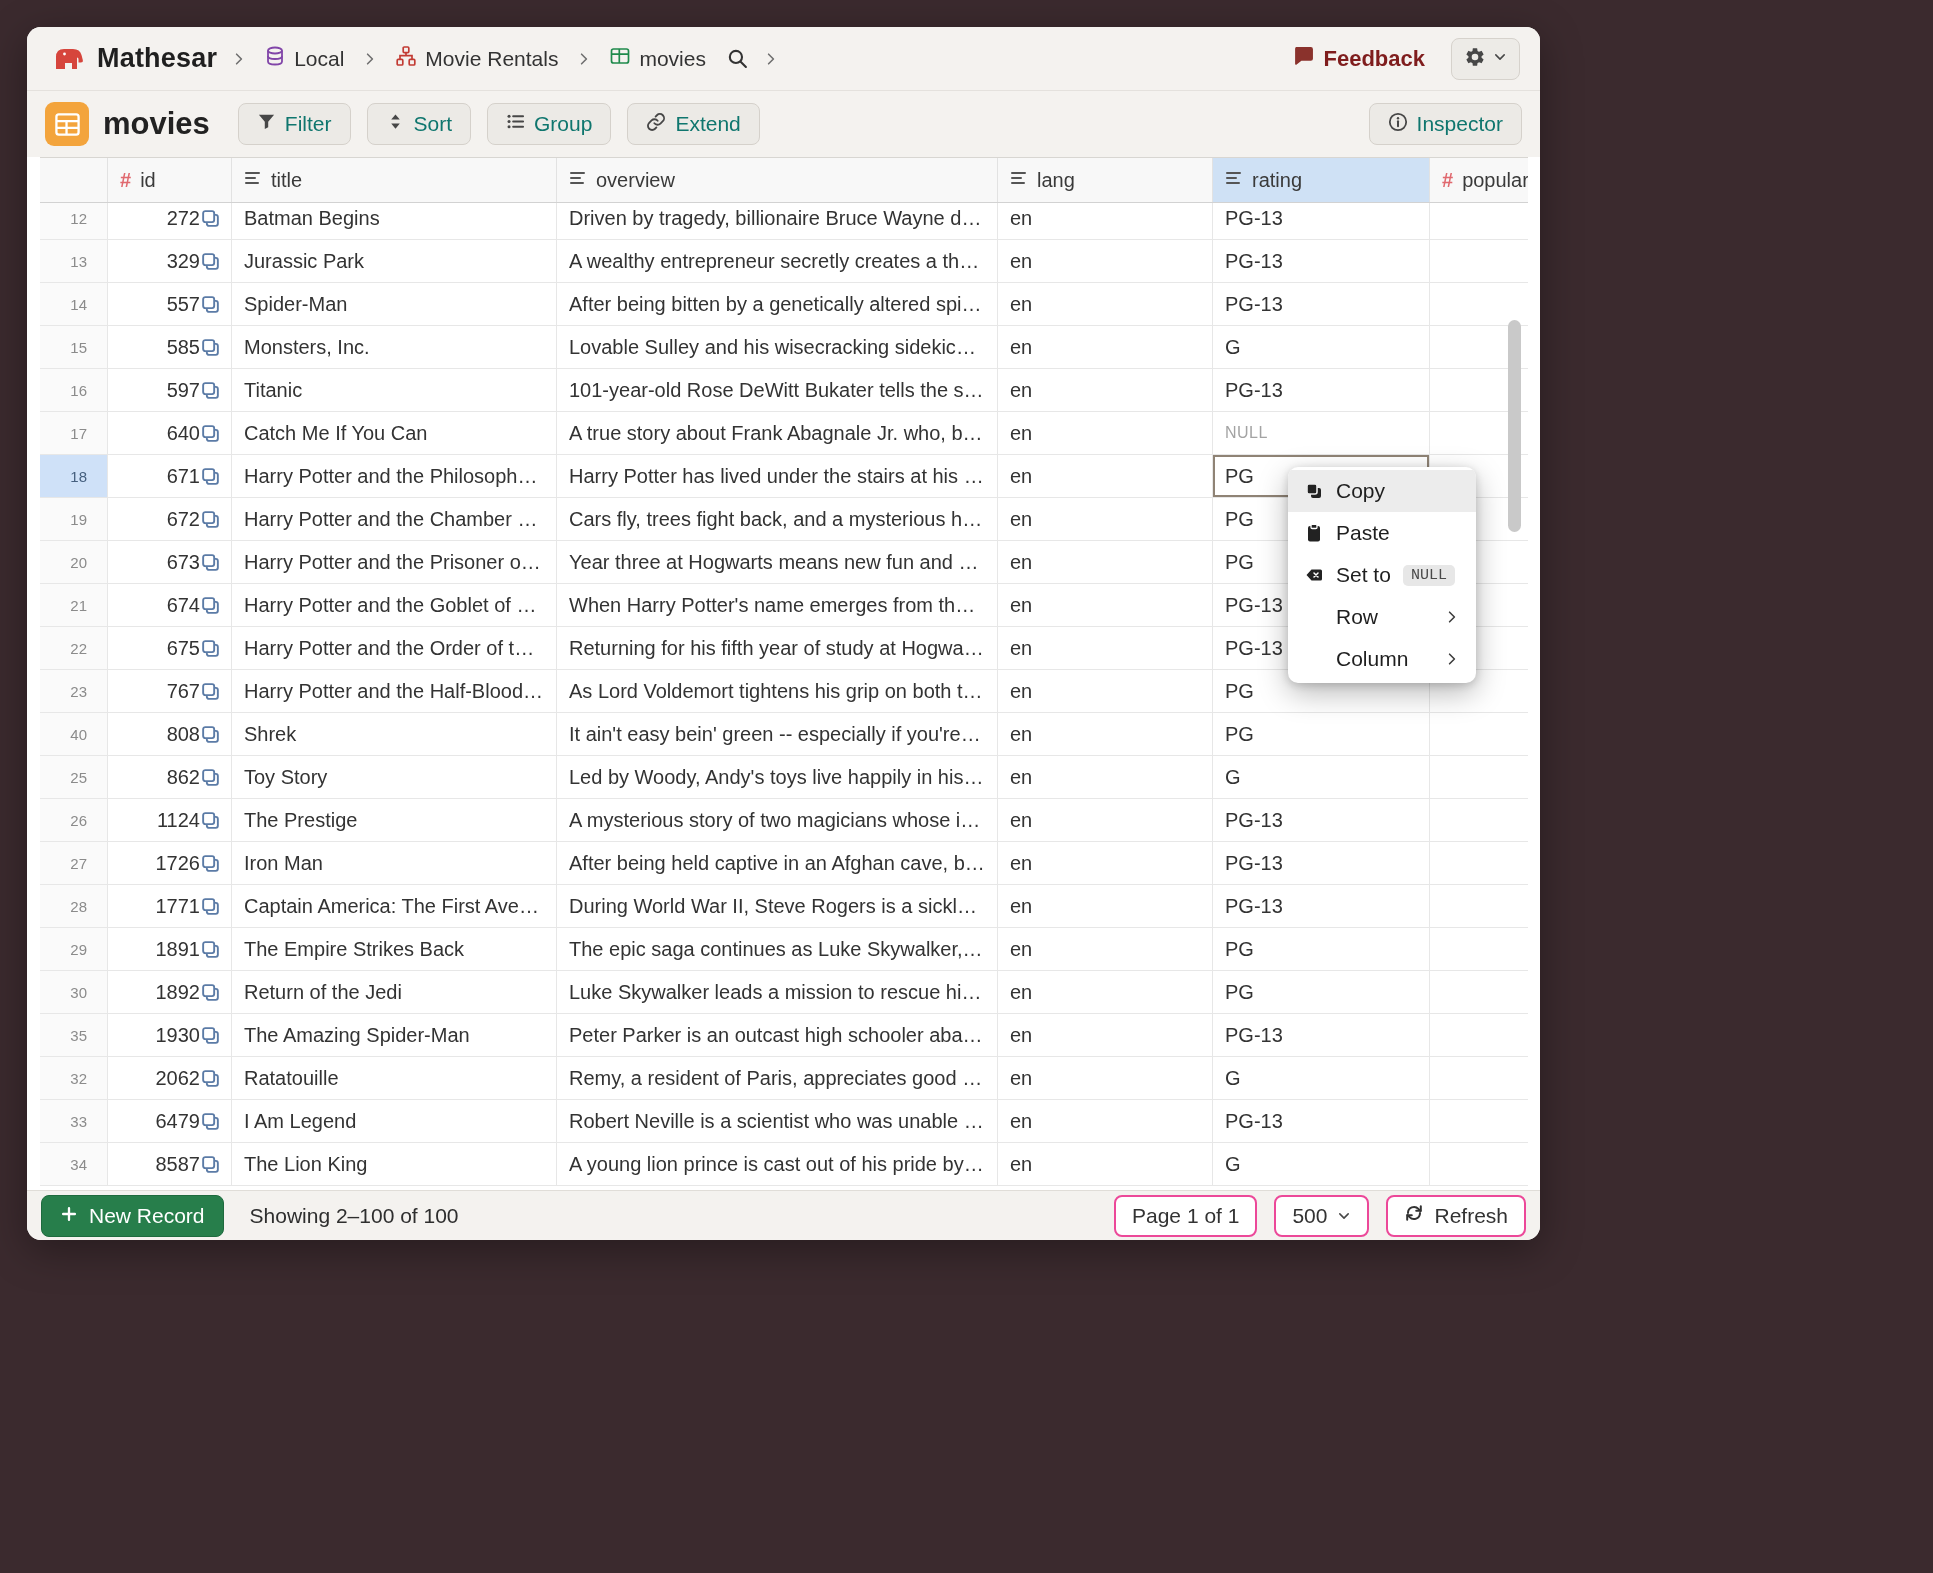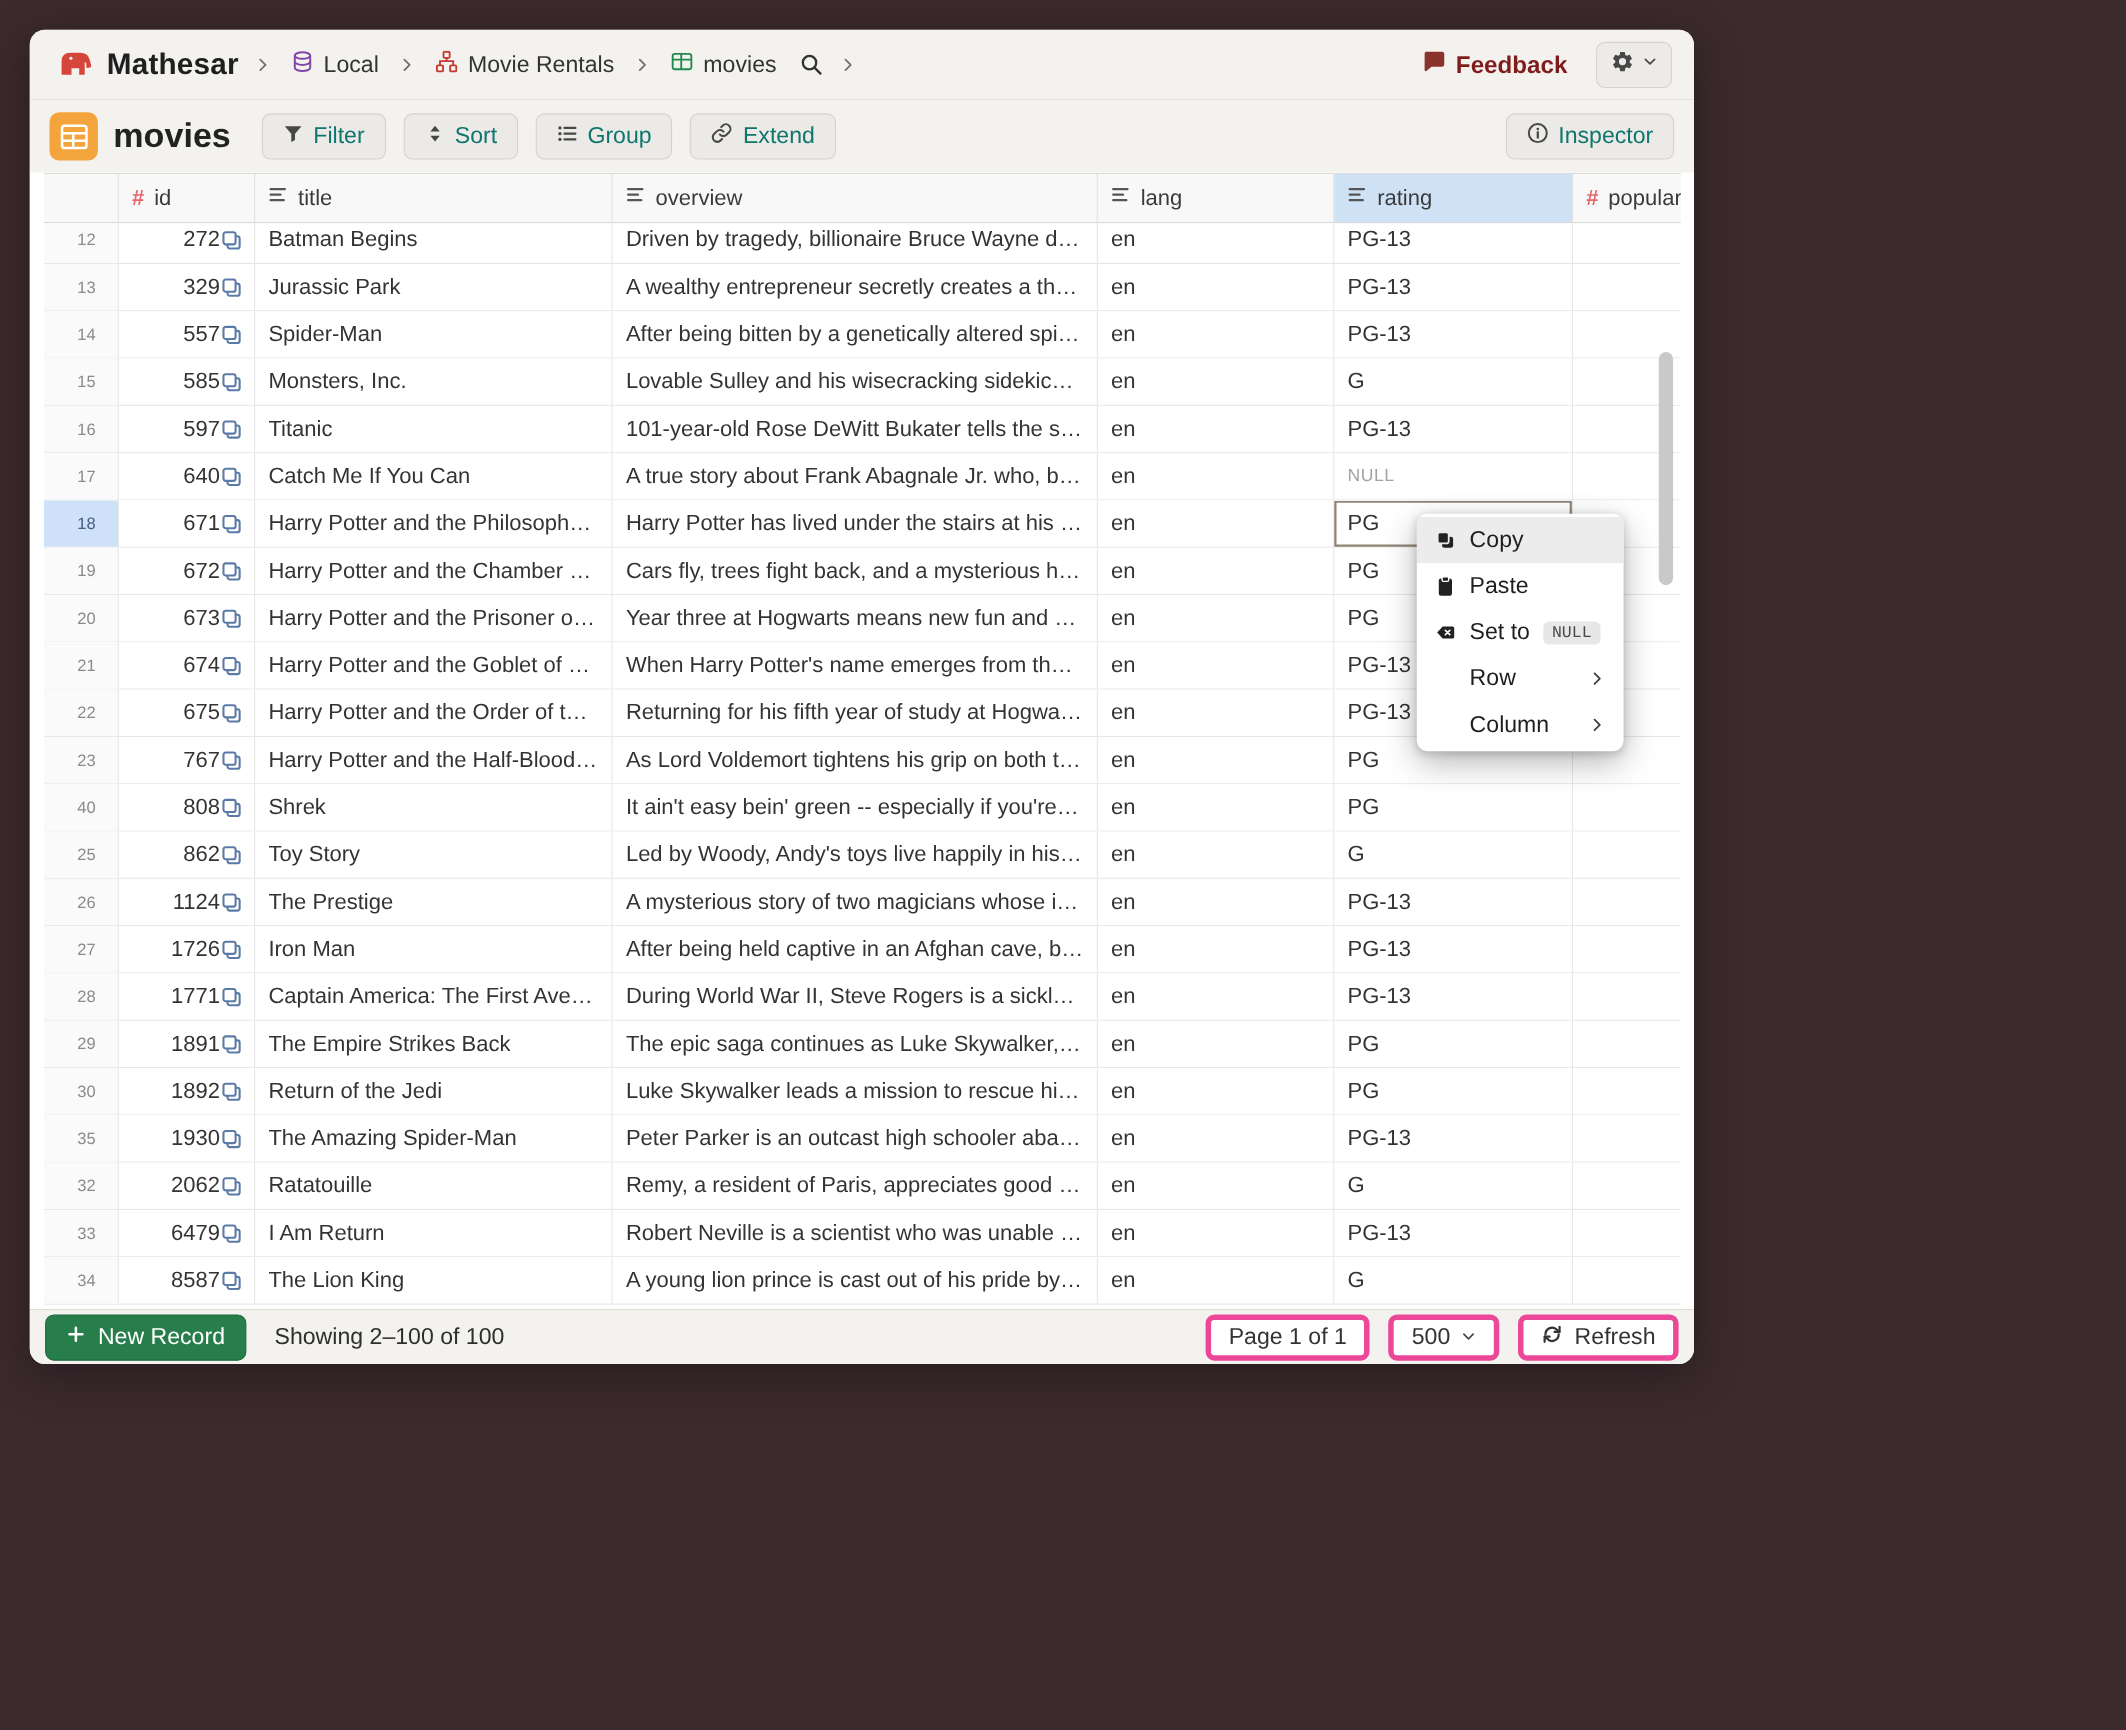--- a/index.html
+++ b/index.html
@@ -56,21 +56,21 @@
 
   .scrollthumb{position:absolute;right:19px;top:293px;width:13px;height:212px;border-radius:7px;background:#c9c9c9;z-index:8}
 
   
   .footer{height:50px;background:#f4f2ef;border-top:1px solid #e0ddd8;display:flex;align-items:center;
     padding:0 14px;gap:26px;flex:none}
   .new-record{height:42px;padding:0 18px;background:#277e4b;border:1px solid #1e6a3e;border-radius:8px;
     color:#fff;font-size:21px;display:flex;align-items:center;gap:11px;white-space:nowrap}
   .showing{font-size:21px;color:#2e2e2e}
   .footer-right{margin-left:auto;display:flex;align-items:center;gap:17px}
-  .fbtn{height:42px;padding:0 16px;background:#fff;border:5px solid #ec4899;border-radius:8px;font-size:21px;
+  .fbtn{height:42px;padding:0 16px;background:#fff;border:2px solid #ec4899;border-radius:8px;font-size:21px;
     color:#333;display:flex;align-items:center;gap:10px;white-space:nowrap}
 
   
   .ctx{position:absolute;left:1288px;top:467px;width:188px;background:#fff;border-radius:10px;overflow:hidden;
     box-shadow:0 10px 30px rgba(0,0,0,.28),0 2px 8px rgba(0,0,0,.16);padding:3px 0;z-index:50}
   .ctx-item{height:42px;display:flex;align-items:center;gap:12px;padding:0 16px;font-size:21px;color:#1f1f1f;cursor:pointer}
   .ctx-item.hl{background:#ececec}
   .ctx-ic{display:flex;align-items:center;width:20px;justify-content:center}
   .ctx-label-noicon{margin-left:32px}
   .ctx-chevron{margin-left:auto;display:flex;align-items:center;color:#3d3d3d}
@@ -639,21 +639,21 @@
     <div class="td col-n">33</div>
     <div class="td col-id">
       <span>6479</span>
       <span class="rec-icon">
         <svg width="21" height="21" viewBox="0 0 20 20">
                   <rect x="6.5" y="6.5" width="10.5" height="10.5" rx="2" fill="none" stroke="#5b7ba6" stroke-width="1.8"></rect>
                   <rect x="3" y="3" width="10.5" height="10.5" rx="2" fill="#fff" stroke="#5b7ba6" stroke-width="1.8"></rect>
                 </svg>
       </span>
     </div>
-    <div class="td col-title">I Am Return</div>
+    <div class="td col-title">I Am Legend</div>
     <div class="td col-overview">Robert Neville is a scientist who was unable to st…</div>
     <div class="td col-lang">en</div>
     <div class="td col-rating">PG-13</div>
     <div class="td col-pop"></div>
   </div>
           <div class="tr">
     <div class="td col-n">34</div>
     <div class="td col-id">
       <span>8587</span>
       <span class="rec-icon">

